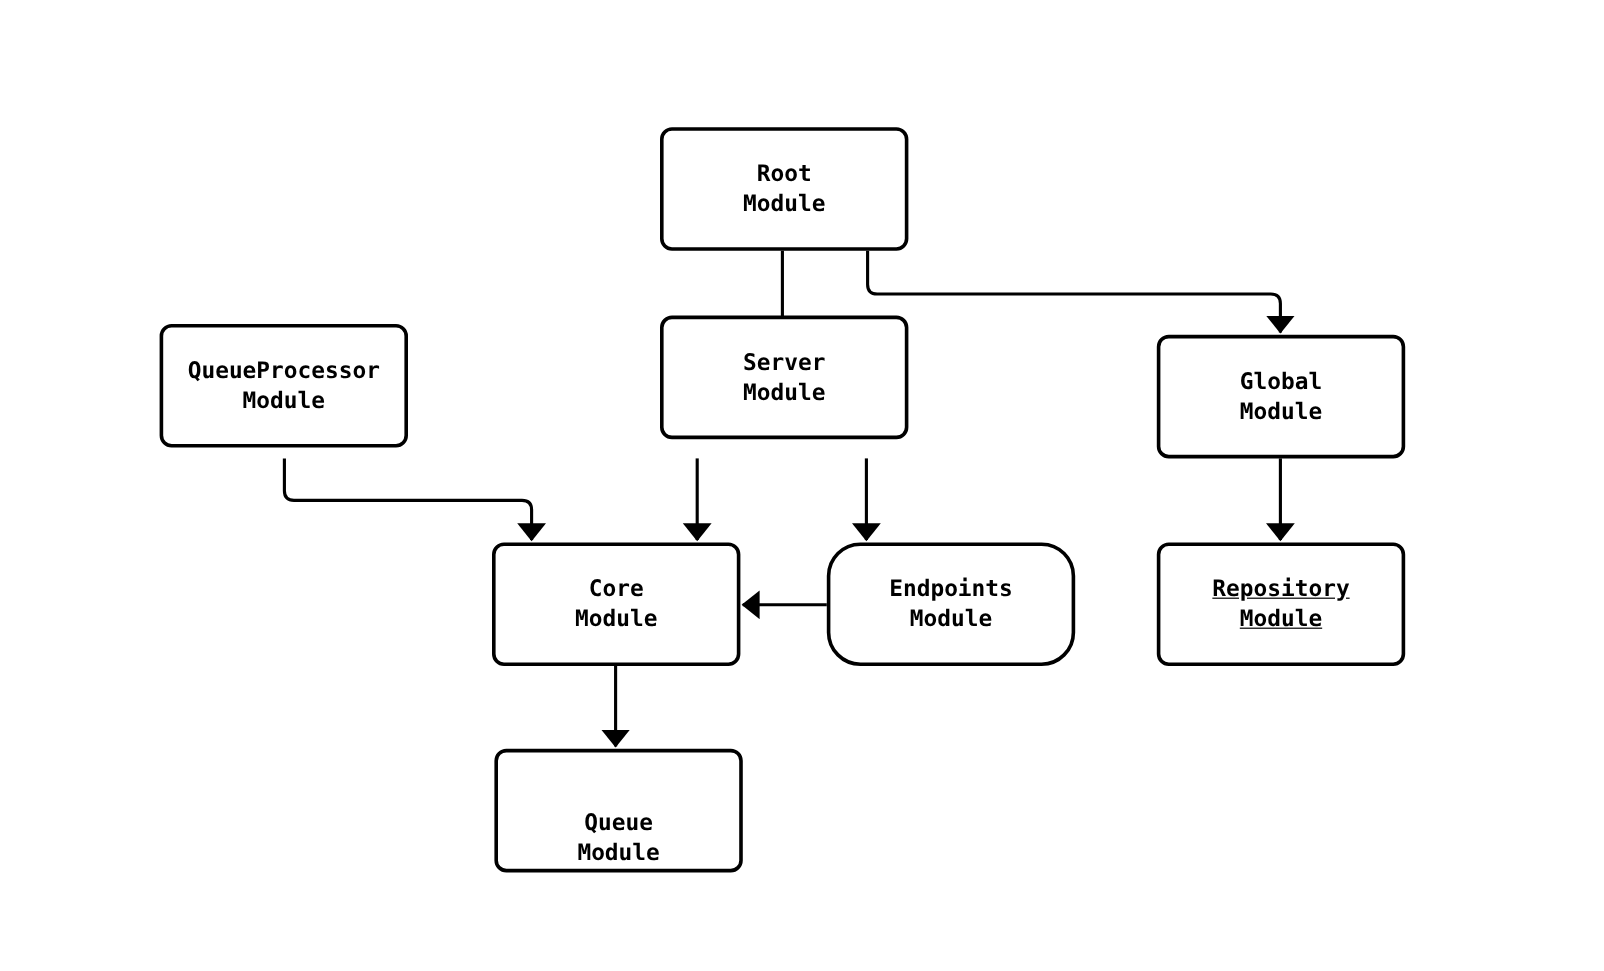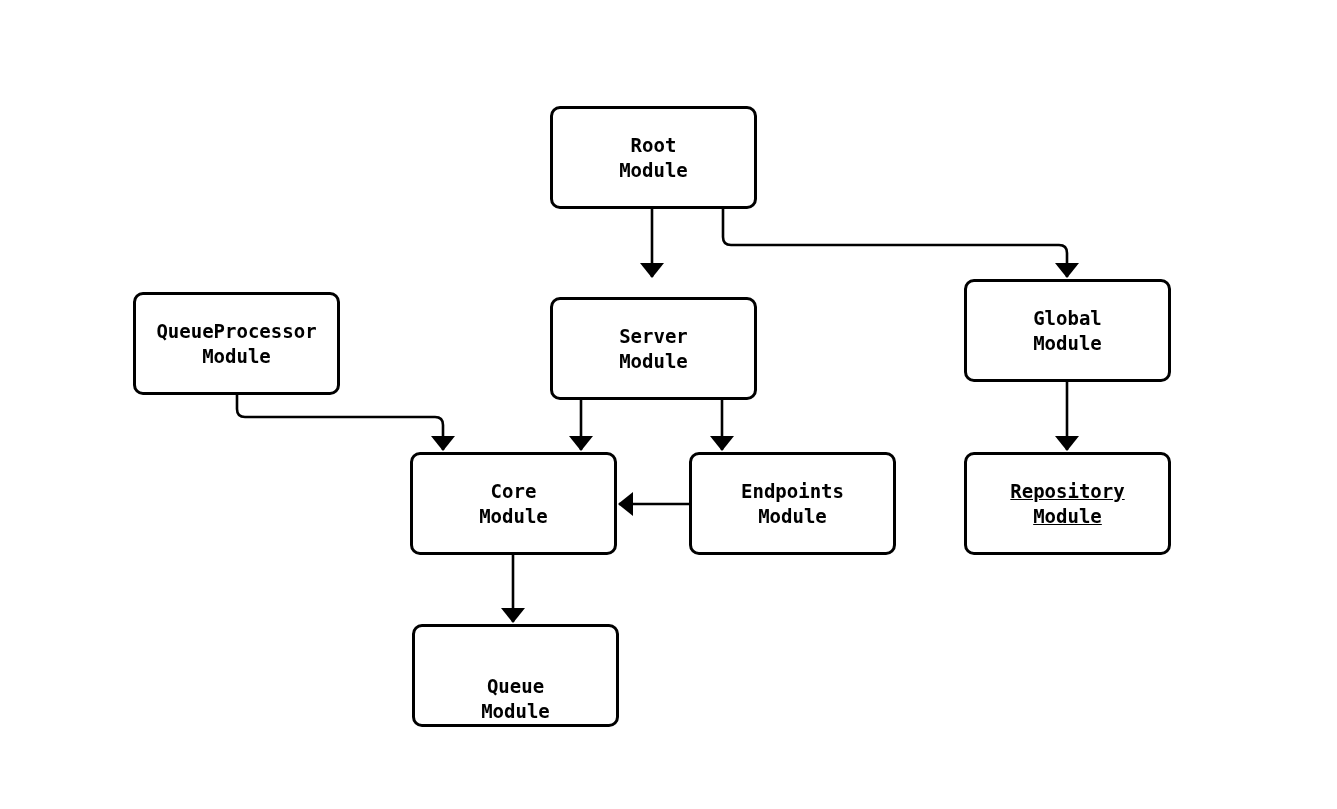--- a/index.html
+++ b/index.html
@@ -42,25 +42,25 @@
   }
   .node-label {
     font-weight: bold;
     font-size: 19px;
     line-height: 25px;
     color: #000000;
     text-align: center;
     white-space: pre-line;
   }
   .node-root          { left: 550px; top: 94px;  }
-  .node-queueprocessor{ left: 133px; top: 280px; }
-  .node-server        { left: 550px; top: 285px; }
+  .node-queueprocessor{ left: 133px; top: 258px; }
+  .node-server        { left: 550px; top: 251px; }
   .node-global        { left: 964px; top: 267px; }
   .node-core          { left: 410px; top: 440px; }
-  .node-endpoints     { left: 689px; top: 440px; }
+  .node-endpoints     { left: 689px; top: 440px; border-radius: 28px; }
   .node-repository    { left: 964px; top: 440px; text-decoration: underline; }
   .node-queue         { left: 412px; top: 612px; align-items: flex-end; }
 </style>
 </head>
 <body>
 
 <div class="canvas">
 
   <svg class="edges-layer" width="1337" height="809" viewBox="0 0 1337 809" xmlns="http://www.w3.org/2000/svg">
     <defs>

